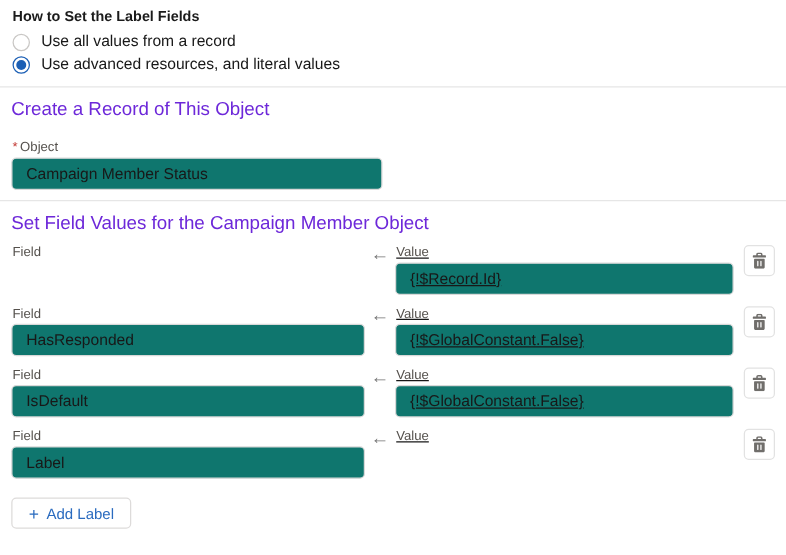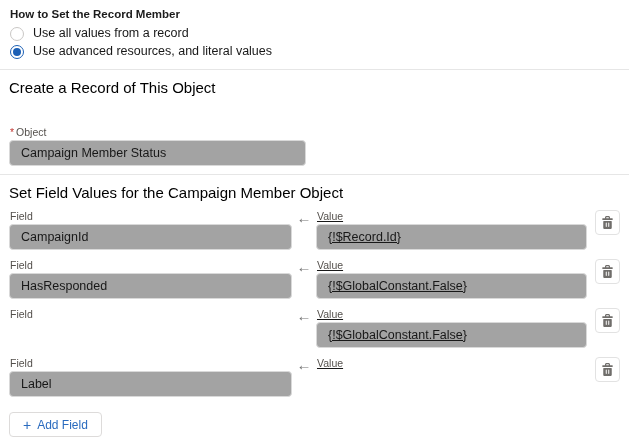--- a/index.html
+++ b/index.html
@@ -31,33 +31,33 @@
   .radio.selected::after {
     content: ""; width: 8px; height: 8px; border-radius: 50%;
     background: #1b5fb5; display: block;
   }
   .radio-row .radio-label { line-height: 15px; text-align: right; }
 
   .divider { height: 1px; background: #e6e6e6; margin: 10px -9px 0; }
   .divider.d2 { margin-top: 8px; }
 
   .section-heading {
-    font-size: 15px; font-weight: 400; color: #000000;
+    font-size: 15px; font-weight: 400; color: #6d28d9;
     line-height: 18px; margin: 9px 0 0 0;
   }
 
   .field-label {
     font-size: 10.5px; color: #54504c; line-height: 12px;
   }
   .required { color: #c23934; margin-right: 2px; font-size: 10.5px; }
 
-  .object-label { margin: 29px 0 0 1px; }
+  .object-label { margin: 15px 0 0 1px; }
   input.text-input {
     display: block; height: 26px; border: 1px solid #d9d9d9;
-    border-radius: 4px; background: #a3a3a3; color: #181818;
+    border-radius: 4px; background: #0f766e; color: #181818;
     font-family: "Liberation Sans", sans-serif; font-size: 12.5px;
     padding: 0 11px; width: 100%; outline: none;
   }
   .object-input-wrap { width: 297px; margin-top: 2px; }
 
   .set-values-heading { margin-top: 9px; }
 
   .rows { margin-top: 8px; }
   .fv-row { display: flex; align-items: flex-start; margin-bottom: 9px; }
   .col .field-label { margin-bottom: 2px; margin-left: 1px; }
@@ -92,21 +92,21 @@
     width: 13px; height: 13px; border: 1px solid #cccbca; border-radius: 2px;
     background: #fff; flex: 0 0 auto; cursor: pointer;
   }
 </style>
 </head>
 <body>
 
 <div class="page">
 
   
-  <div class="group-label">How to Set the Record Member</div>
+  <div class="group-label">How to Set the Label Fields</div>
 
   <div class="radio-row">
     <span class="radio"></span>
     <span class="radio-label">Use all values from a record</span>
   </div>
 
   <div class="radio-row">
     <span class="radio selected"></span>
     <span class="radio-label">Use advanced resources, and literal values</span>
   </div>
@@ -126,21 +126,20 @@
   <div class="divider d2"></div>
 
   
   <h2 class="section-heading set-values-heading">Set Field Values for the Campaign Member Object</h2>
 
   <div class="rows">
 
     <div class="fv-row">
       <div class="col field-col">
         <div class="field-label">Field</div>
-        <input class="text-input" type="text" value="CampaignId" style="">
       </div>
       <div class="arrow-cell">←</div>
       <div class="col value-col">
         <div class="field-label">Value</div>
         <input class="text-input" type="text" value="{!$Record.Id}" style="">
       </div>
       <button class="trash-btn">
         <span>
             <svg width="13" height="13" viewBox="0 0 52 52" fill="#706e6b">
               <path d="M45 9h-9V6c0-3.3-2.7-6-6-6h-8c-3.3 0-6 2.7-6 6v3H7c-1.1 0-2 .9-2 2v3c0 1.1.9 2 2 2h38c1.1 0 2-.9 2-2v-3c0-1.1-.9-2-2-2zM21 6c0-.6.4-1 1-1h8c.6 0 1 .4 1 1v3H21V6zM41 20H11c-1.1 0-2 .9-2 2v25c0 2.8 2.2 5 5 5h24c2.8 0 5-2.2 5-5V22c0-1.1-.9-2-2-2zM23 42c0 1.1-.9 2-2 2s-2-.9-2-2V28c0-1.1.9-2 2-2s2 .9 2 2v14zm10 0c0 1.1-.9 2-2 2s-2-.9-2-2V28c0-1.1.9-2 2-2s2 .9 2 2v14z"></path>
@@ -164,20 +163,21 @@
             <svg width="13" height="13" viewBox="0 0 52 52" fill="#706e6b">
               <path d="M45 9h-9V6c0-3.3-2.7-6-6-6h-8c-3.3 0-6 2.7-6 6v3H7c-1.1 0-2 .9-2 2v3c0 1.1.9 2 2 2h38c1.1 0 2-.9 2-2v-3c0-1.1-.9-2-2-2zM21 6c0-.6.4-1 1-1h8c.6 0 1 .4 1 1v3H21V6zM41 20H11c-1.1 0-2 .9-2 2v25c0 2.8 2.2 5 5 5h24c2.8 0 5-2.2 5-5V22c0-1.1-.9-2-2-2zM23 42c0 1.1-.9 2-2 2s-2-.9-2-2V28c0-1.1.9-2 2-2s2 .9 2 2v14zm10 0c0 1.1-.9 2-2 2s-2-.9-2-2V28c0-1.1.9-2 2-2s2 .9 2 2v14z"></path>
             </svg>
           </span>
       </button>
     </div>
 
     <div class="fv-row">
       <div class="col field-col">
         <div class="field-label">Field</div>
+        <input class="text-input" type="text" value="IsDefault" style="">
       </div>
       <div class="arrow-cell">←</div>
       <div class="col value-col">
         <div class="field-label">Value</div>
         <input class="text-input" type="text" value="{!$GlobalConstant.False}" style="">
       </div>
       <button class="trash-btn">
         <span>
             <svg width="13" height="13" viewBox="0 0 52 52" fill="#706e6b">
               <path d="M45 9h-9V6c0-3.3-2.7-6-6-6h-8c-3.3 0-6 2.7-6 6v3H7c-1.1 0-2 .9-2 2v3c0 1.1.9 2 2 2h38c1.1 0 2-.9 2-2v-3c0-1.1-.9-2-2-2zM21 6c0-.6.4-1 1-1h8c.6 0 1 .4 1 1v3H21V6zM41 20H11c-1.1 0-2 .9-2 2v25c0 2.8 2.2 5 5 5h24c2.8 0 5-2.2 5-5V22c0-1.1-.9-2-2-2zM23 42c0 1.1-.9 2-2 2s-2-.9-2-2V28c0-1.1.9-2 2-2s2 .9 2 2v14zm10 0c0 1.1-.9 2-2 2s-2-.9-2-2V28c0-1.1.9-2 2-2s2 .9 2 2v14z"></path>
@@ -201,17 +201,17 @@
               <path d="M45 9h-9V6c0-3.3-2.7-6-6-6h-8c-3.3 0-6 2.7-6 6v3H7c-1.1 0-2 .9-2 2v3c0 1.1.9 2 2 2h38c1.1 0 2-.9 2-2v-3c0-1.1-.9-2-2-2zM21 6c0-.6.4-1 1-1h8c.6 0 1 .4 1 1v3H21V6zM41 20H11c-1.1 0-2 .9-2 2v25c0 2.8 2.2 5 5 5h24c2.8 0 5-2.2 5-5V22c0-1.1-.9-2-2-2zM23 42c0 1.1-.9 2-2 2s-2-.9-2-2V28c0-1.1.9-2 2-2s2 .9 2 2v14zm10 0c0 1.1-.9 2-2 2s-2-.9-2-2V28c0-1.1.9-2 2-2s2 .9 2 2v14z"></path>
             </svg>
           </span>
       </button>
     </div>
 
   </div>
 
   <button class="add-field-btn">
     <span class="plus">+</span>
-    <span>Add Field</span>
+    <span>Add Label</span>
   </button>
 
 
 </div>
 
 </body></html>

